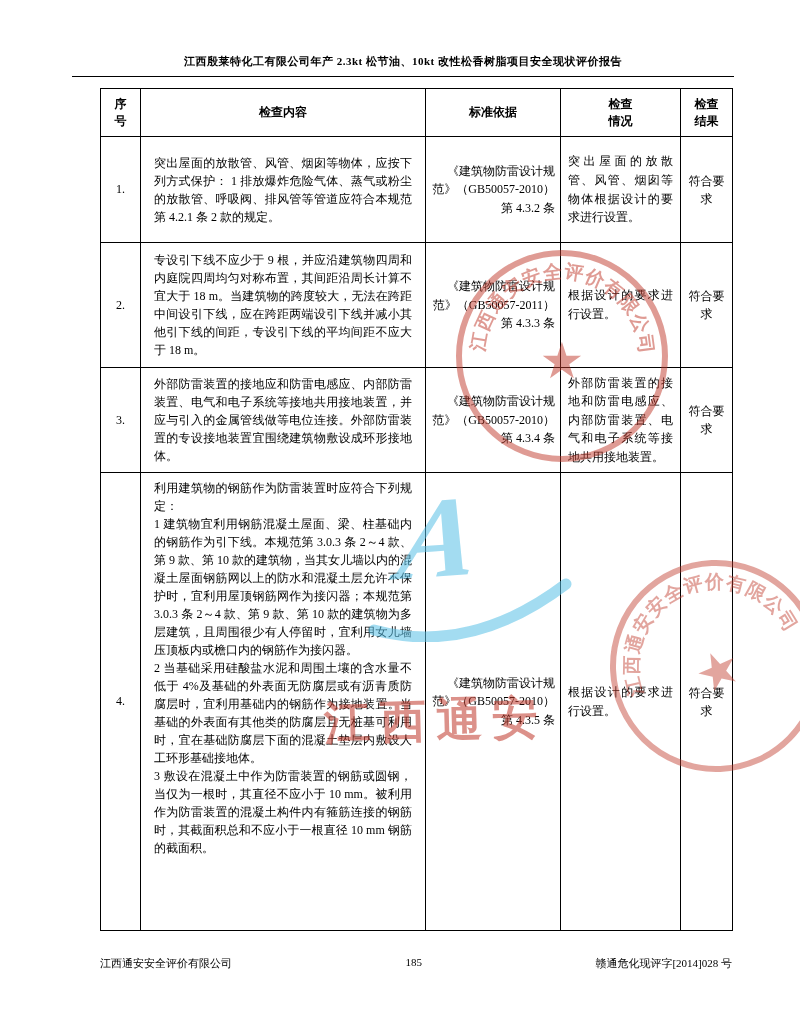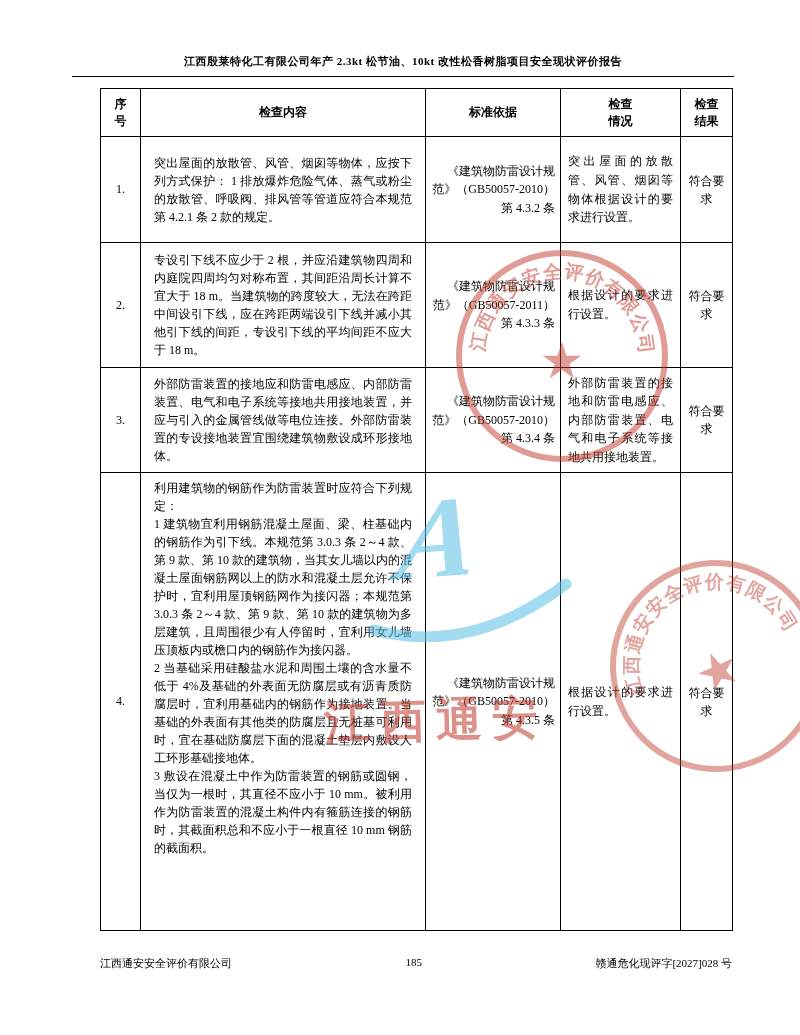--- a/index.html
+++ b/index.html
@@ -83,21 +83,21 @@
     <tbody>
       <tr class="r1">
         <td class="cell-no">1.</td>
         <td class="cell-content pre">突出屋面的放散管、风管、烟囱等物体，应按下列方式保护： 1 排放爆炸危险气体、蒸气或粉尘的放散管、呼吸阀、排风管等管道应符合本规范第 4.2.1 条 2 款的规定。</td>
         <td class="cell-basis">《建筑物防雷设计规范》（GB50057-2010）第 4.3.2 条</td>
         <td class="cell-situation">突出屋面的放散管、风管、烟囱等物体根据设计的要求进行设置。</td>
         <td class="cell-result">符合要求</td>
       </tr>
       <tr class="r2">
         <td class="cell-no">2.</td>
-        <td class="cell-content pre">专设引下线不应少于 2 根，并应沿建筑物四周和内庭院四周均匀对称布置，其间距沿周长计算不宜大于 18 m。当建筑物的跨度较大，无法在跨距中间设引下线，应在跨距两端设引下线并减小其他引下线的间距，专设引下线的平均间距不应大于 18 m。</td>
+        <td class="cell-content pre">专设引下线不应少于 9 根，并应沿建筑物四周和内庭院四周均匀对称布置，其间距沿周长计算不宜大于 18 m。当建筑物的跨度较大，无法在跨距中间设引下线，应在跨距两端设引下线并减小其他引下线的间距，专设引下线的平均间距不应大于 18 m。</td>
         <td class="cell-basis">《建筑物防雷设计规范》（GB50057-2011）第 4.3.3 条</td>
         <td class="cell-situation">根据设计的要求进行设置。</td>
         <td class="cell-result">符合要求</td>
       </tr>
       <tr class="r3">
         <td class="cell-no">3.</td>
         <td class="cell-content pre">外部防雷装置的接地应和防雷电感应、内部防雷装置、电气和电子系统等接地共用接地装置，并应与引入的金属管线做等电位连接。外部防雷装置的专设接地装置宜围绕建筑物敷设成环形接地体。</td>
         <td class="cell-basis">《建筑物防雷设计规范》（GB50057-2010）第 4.3.4 条</td>
         <td class="cell-situation">外部防雷装置的接地和防雷电感应、内部防雷装置、电气和电子系统等接地共用接地装置。</td>
         <td class="cell-result">符合要求</td>
@@ -111,21 +111,21 @@
         <td class="cell-basis">《建筑物防雷设计规范》（GB50057-2010）第 4.3.5 条</td>
         <td class="cell-situation">根据设计的要求进行设置。</td>
         <td class="cell-result">符合要求</td>
       </tr>
     </tbody>
   </table>
 
   <div class="footer">
     <span>江西通安安全评价有限公司</span>
     <span>185</span>
-    <span>赣通危化现评字[2027]028 号</span>
+    <span>赣通危化现评字[2014]028 号</span>
   </div>
 
   <div class="watermarks">
 
     <svg class="seal seal-1" width="220" height="220" viewBox="0 0 220 220">
       <defs>
           <path id="arcA" d="M 32,110 A 78,78 0 0 1 188,110" fill="none"></path>
         </defs>
       <circle cx="110" cy="110" r="103" fill="none" stroke="#c0392b" stroke-width="6"></circle>
       <text font-size="19" fill="#c0392b" letter-spacing="1" font-weight="bold">

